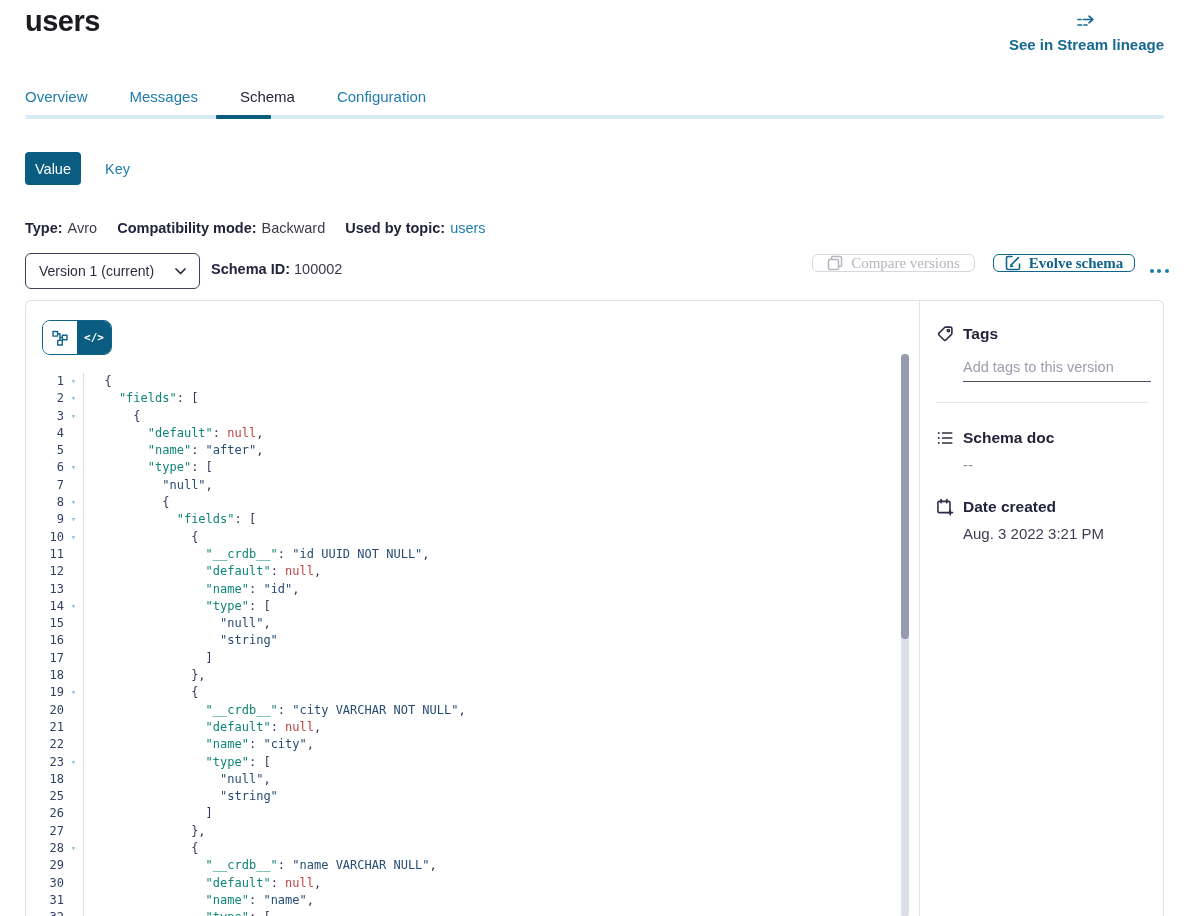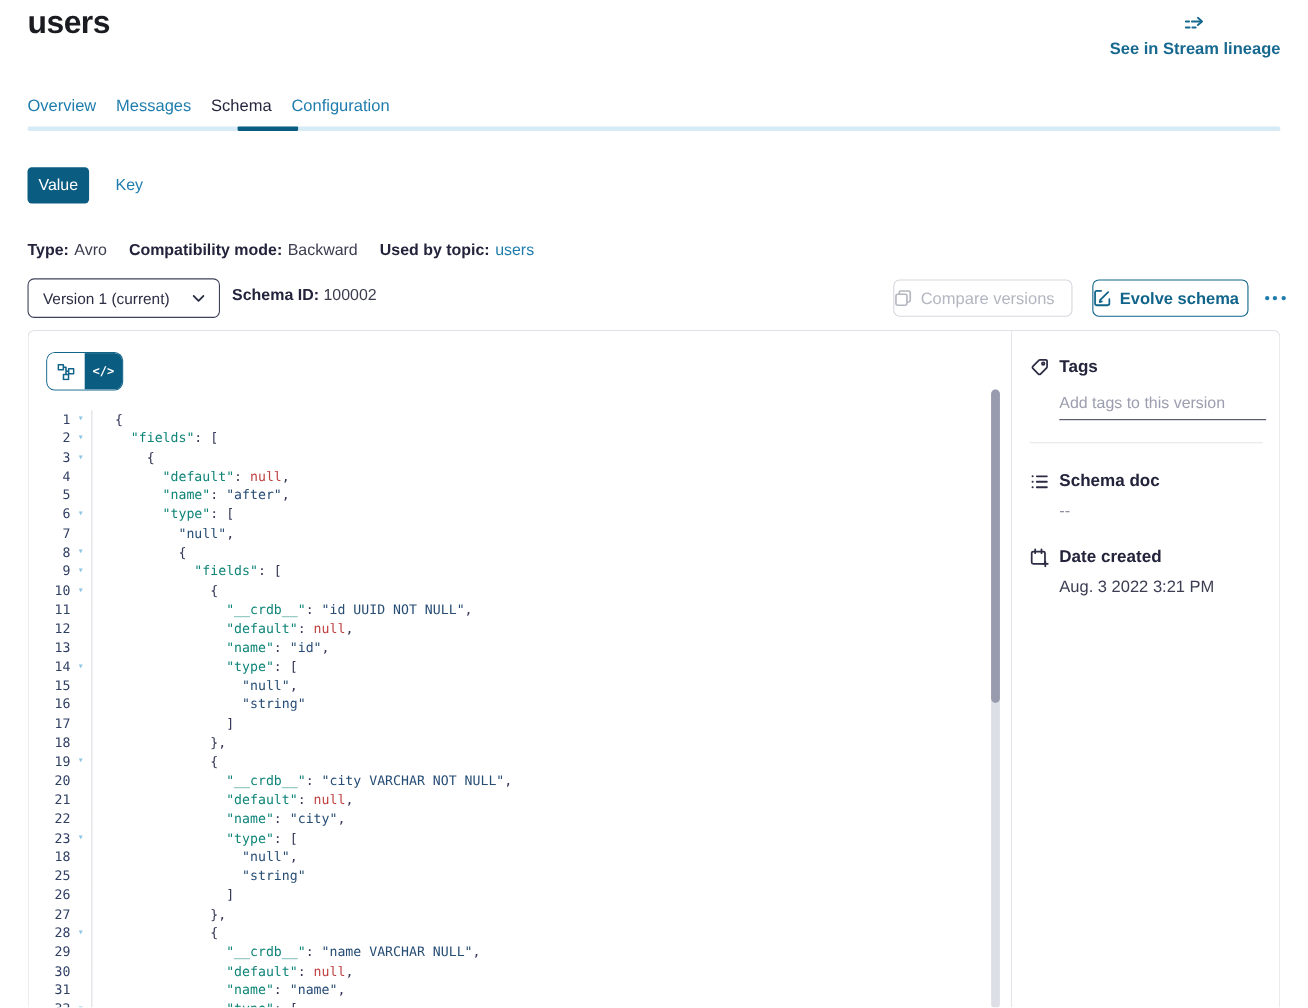--- a/index.html
+++ b/index.html
@@ -10,21 +10,21 @@
     font-family:"Liberation Sans", sans-serif;
   }
   .abs { position:absolute; }
 
   
   .page-title { left:25px; top:5px; font-size:29px; font-weight:700; color:#1b1b22; letter-spacing:-0.5px; }
   .lineage-link { top:15px; right:25px; display:flex; align-items:center; gap:7px;
     color:#16688f; font-weight:600; font-size:15px; cursor:pointer;flex-direction:column; }
 
   
-  .tabs { left:25px; top:88px; display:flex; gap:18px; font-size:15px; }
+  .tabs { left:25px; top:88px; display:flex; gap:42px; font-size:15px; }
   .tab { color:#1f7dad; font-weight:500; cursor:pointer; padding-bottom:8px; }
   .tab.active { color:#26263e; }
   .tab-track { left:25px; top:115px; width:1139px; height:4px; background:#d6ebf5; border-radius:2px; }
   .tab-active-bar { top:115px; left:217px; width:55px; height:4px; background:#0a5c80; border-radius:1px; }
 
   
   .value-btn { left:25px; top:152px; width:56px; height:33px; background:#0a5c80; color:#fff;
     border-radius:4px; display:flex; align-items:center; justify-content:center; font-size:14.5px; cursor:pointer; }
   .key-btn { left:97px; top:152px; height:33px; padding:0 8px; display:flex; align-items:center;
     color:#1f7dad; font-size:14.5px; cursor:pointer; }
@@ -34,22 +34,22 @@
   .meta-row b { color:#23233c; font-weight:700; margin-right:5px; }
   .meta-gap { width:20px; }
   .topic-link { color:#1f7dad; cursor:pointer; }
 
   
   .version-select { left:25px; top:253px; width:175px; height:36px; border:1px solid #3f425b;
     border-radius:6px; display:flex; align-items:center; justify-content:space-between;
     padding:4px 13px; font-size:14px; color:#2b2d42; cursor:pointer; background:#fff; }
   .schema-id { left:211px; top:261px; font-size:14.5px; color:#3b3c4e; }
   .schema-id b { color:#23233c; }
-  .btn { height:34px; border-radius:6px; display:flex; align-items:center; 
-    gap:8px; font-size:15px; background:#fff; cursor:pointer; }
+  .btn { height:18px; border-radius:6px; display:flex; align-items:center; justify-content:center;
+    gap:8px; font-size:15px; background:#fff; cursor:pointer;font-family:Liberation Serif, serif; }
   .compare-btn { top:254px; right:214px; width:163px; border:1px solid #d7d8de; color:#b4b6c0; font-weight:500; }
   .evolve-btn { top:254px; right:54px; width:142px; border:1px solid #10648a; color:#10648a; font-weight:600; }
   .more-btn { top:254px; right:13px; width:34px; height:34px; display:flex; align-items:center;
     justify-content:center; gap:3.5px; cursor:pointer; }
   .more-btn i { width:4px; height:4px; border-radius:50%; background:#1f7dad; display:block; }
 
   
   .panel { left:25px; top:300px; width:1139px; height:616px; background:#fff;
     border:1px solid #e0e1e7; border-bottom:none; border-radius:6px 6px 0 0; overflow:hidden; }
 

